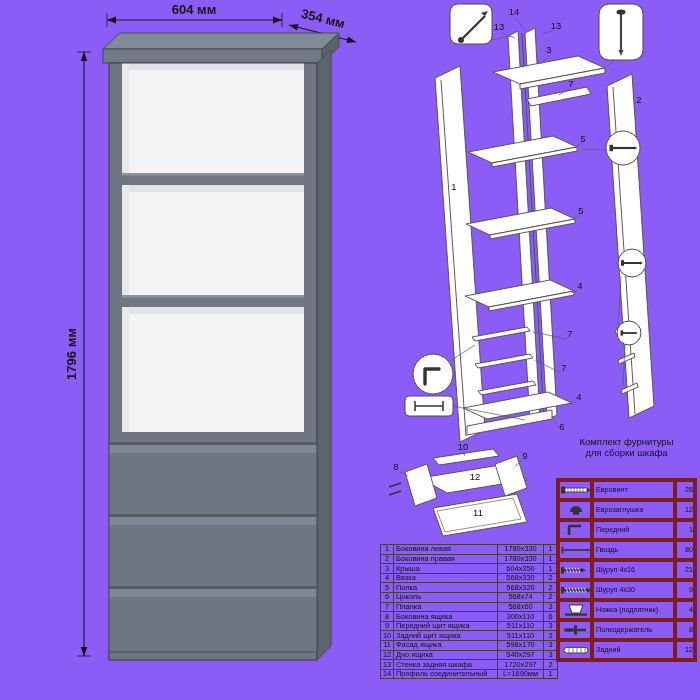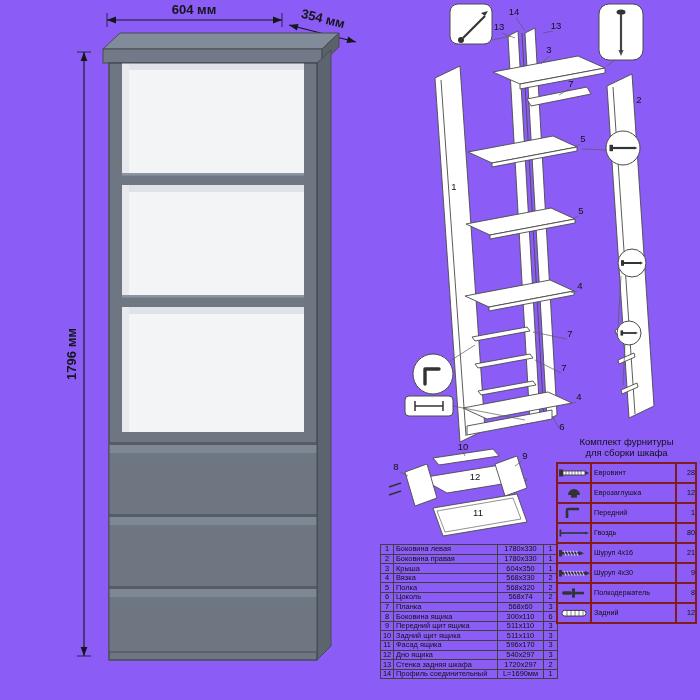--- a/index.html
+++ b/index.html
@@ -11,23 +11,23 @@
 
   .parts-table-wrap { position:absolute; left:380px; top:544px; width:178px; }
   .parts-table-wrap table { width:100%; border-collapse:collapse; table-layout:fixed; }
   .parts-table-wrap td { border:1px solid #3f3f3f; font-size:7.4px; color:#111;
      padding:0 2px; height:9.6px; line-height:1.05; overflow:hidden; white-space:nowrap; }
   .parts-table-wrap td.pt-num { text-align:center; padding:0; }
   .parts-table-wrap td.pt-size { text-align:center; }
   .parts-table-wrap td.pt-qty { text-align:center; padding:0; }
 
   .hardware-block { position:absolute; left:556px; top:436px; width:141px; }
-  .hw-title { font-size:9.5px; color:#111; text-align:center; line-height:1.18; margin-bottom:4px; }
+  .hw-title { font-size:9.5px; color:#111; text-align:center; line-height:1.18; margin-bottom:20px; }
   .hardware-block table { width:100%; border-collapse:collapse; table-layout:fixed; }
-  .hardware-block td { border:2px solid #7f1d1d; font-size:7.2px; color:#111;
+  .hardware-block td { border:4px solid #7f1d1d; font-size:7.2px; color:#111;
      padding:1px 2px; line-height:1.12; height:20px; vertical-align:middle; }
   .hardware-block td.icon-cell { text-align:center; padding:0; }
   .hardware-block td.icon-cell svg { vertical-align:middle; }
   .hardware-block td.qty-cell { text-align:right; padding:0; }
 </style>
 </head>
 <body>
 
 <div class="sheet">
 
@@ -393,20 +393,28 @@
                   <rect x="1" y="4" width="3" height="6.5" fill="#333"></rect>
                   <path d="M4 7.2h23" stroke="#333" stroke-width="2.4"></path>
                   <path d="M6 4.8l2 5M9 4.8l2 5M12 4.8l2 5M15 4.8l2 5M18 4.8l2 5M21 4.8l2 5M24 4.8l2 5" stroke="#fff" stroke-width="0.7"></path>
                   <path d="M27 5l5 2.2-5 2.2z" fill="#333"></path>
                 </svg></span></td>
             <td class="name-cell">Шуруп 4x30</td>
             <td class="qty-cell">9</td>
           </tr>
           <tr>
             <td class="icon-cell"><span><svg width="32" height="14" viewBox="0 0 32 14">
+                  <path d="M9 2h14l-3 8H12z" fill="#fff" stroke="#333" stroke-width="1"></path>
+                  <rect x="5" y="10.5" width="22" height="2.2" fill="#333"></rect>
+                </svg></span></td>
+            <td class="name-cell">Ножка (подпятник)</td>
+            <td class="qty-cell">4</td>
+          </tr>
+          <tr>
+            <td class="icon-cell"><span><svg width="32" height="14" viewBox="0 0 32 14">
                   <rect x="4" y="5.2" width="10" height="3.6" rx="1.8" fill="#333"></rect>
                   <rect x="14" y="2.4" width="3" height="9.2" fill="#333"></rect>
                   <rect x="17" y="5.8" width="9" height="2.5" fill="#333"></rect>
                 </svg></span></td>
             <td class="name-cell">Полкодержатель</td>
             <td class="qty-cell">8</td>
           </tr>
           <tr>
             <td class="icon-cell"><span><svg width="32" height="14" viewBox="0 0 32 14">
                   <rect x="4" y="4.4" width="24" height="5.6" rx="2.8" fill="#fff" stroke="#333" stroke-width="0.9"></rect>

